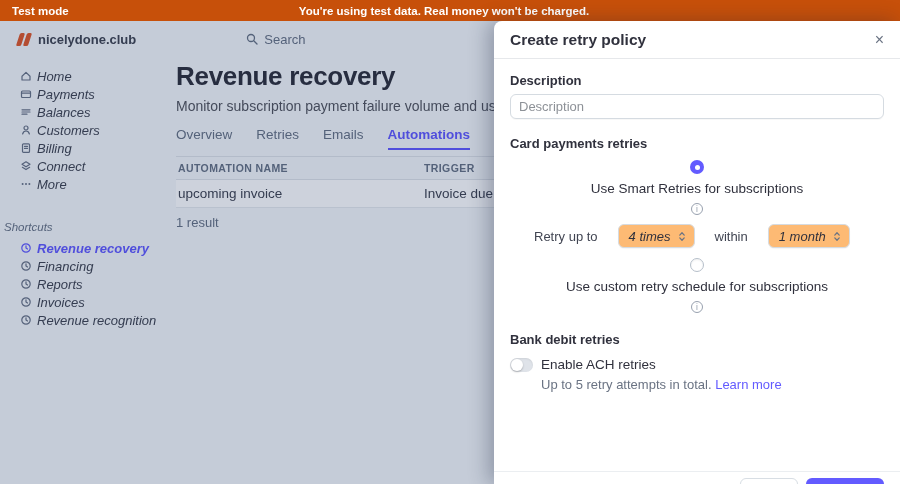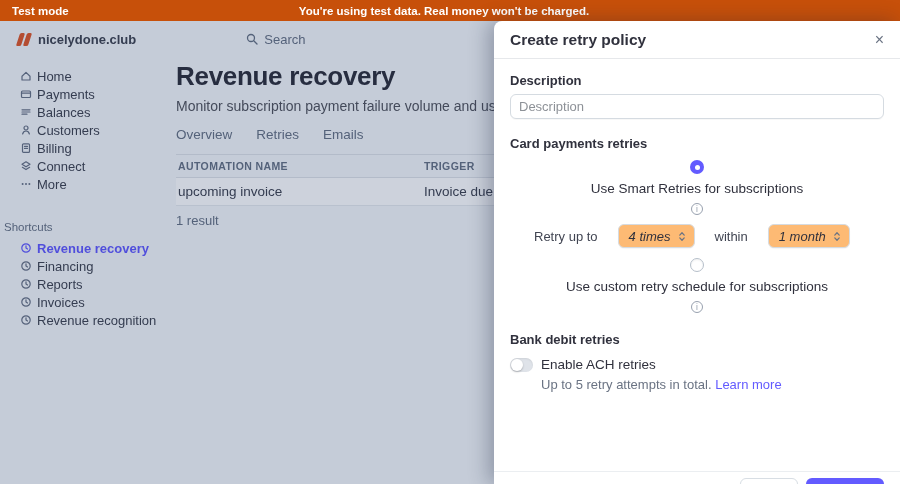--- a/index.html
+++ b/index.html
@@ -17,21 +17,21 @@
 
   .topbar { height:36px; display:flex; align-items:center; }
   .logo { display:flex; align-items:center; margin-left:12px; cursor:pointer; }
   .logo-glyph { display:inline-block; width:16px; height:13px; position:relative; margin-right:6px; }
   .logo-glyph i { position:absolute; top:0; width:5px; height:13px; background:#e0592b; border-radius:1.5px; transform:skewX(-18deg); }
   .logo-glyph i:first-child { left:2px; } .logo-glyph i:last-child { left:9px; }
   .logo-name { font-size:13px; font-weight:bold; color:#414552; }
   .search { display:flex; align-items:center; margin-left:110px; color:#687385; font-size:13px; gap:6px; cursor:text; }
 
   .layout { display:flex; }
-  .sidebar { width:160px; padding-top:10px; flex:none; }
+  .sidebar { width:160px; padding-top:10px; flex:none;font-style:italic; }
   .side-item { display:flex; align-items:center; height:18px; padding-left:16px; font-size:13px; color:#414552; cursor:pointer; }
   .side-item .ic { width:12px; height:12px; margin-right:5px; flex:none; display:flex; align-items:center; }
   .side-item svg { stroke:#697386; fill:none; stroke-width:1.2; stroke-linecap:round; stroke-linejoin:round; }
   .shortcuts-label { font-size:11.5px; color:#687385; margin:28px 0 6px; }
   .side-item.active { color:#635bff; font-weight:bold; }
   .side-item.active svg { stroke:#635bff; }
 
   .main { flex:1; padding:4px 30px 0 12px; min-width:0; }
   .page-title { font-size:26px; font-weight:bold; color:#30313d; letter-spacing:-.3px; }
   .page-sub { margin-top:6px; font-size:14px; color:#54565e; white-space:nowrap; }
@@ -236,20 +236,21 @@
     </div>
 
     <div class="main">
       <div class="page-title">Revenue recovery</div>
       <div class="page-sub">Monitor subscription payment failure volume and use revenue recovery features</div>
 
       <div class="tabs">
         <div class="tab">Overview</div>
         <div class="tab">Retries</div>
         <div class="tab">Emails</div>
+        <div class="tab active">Automations</div>
       </div>
 
       <table class="grid">
         <colgroup>
             <col style="width:246px">
             <col>
           </colgroup>
         <thead>
           <tr>
             <th>AUTOMATION NAME</th>

